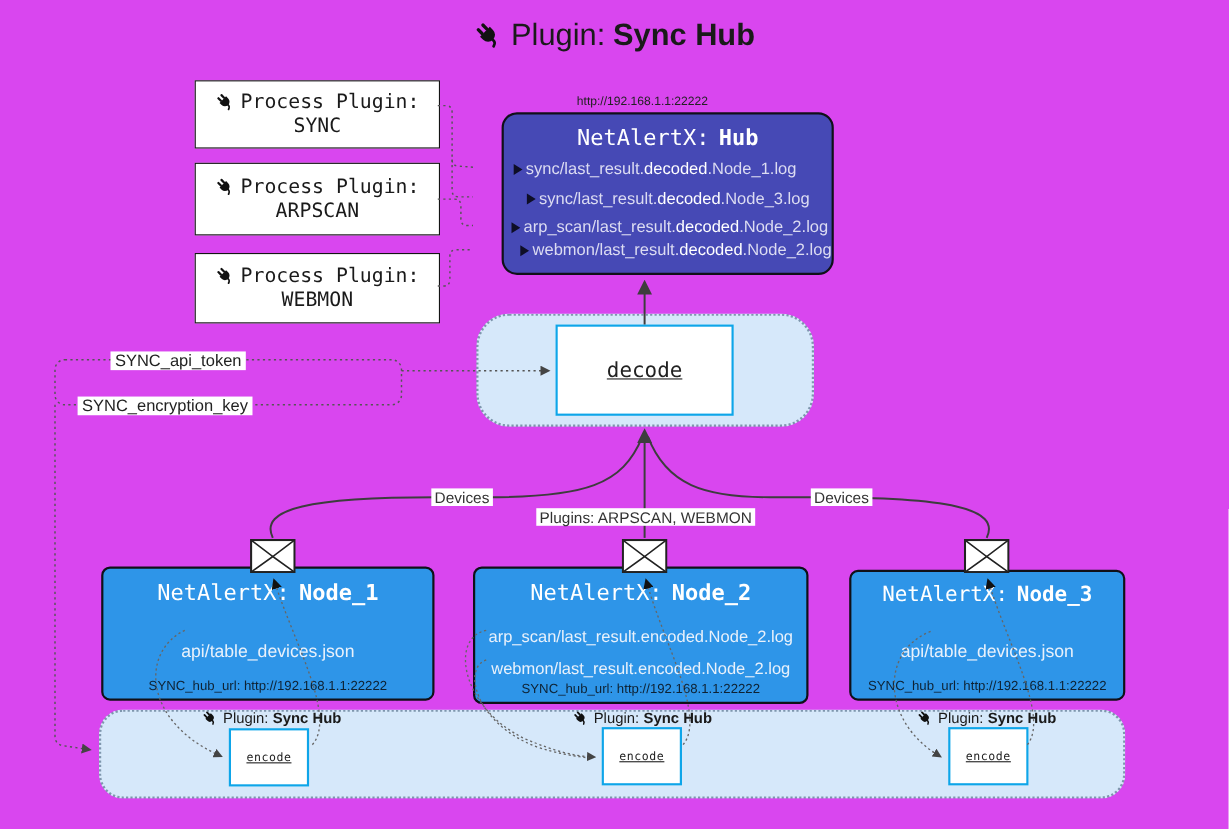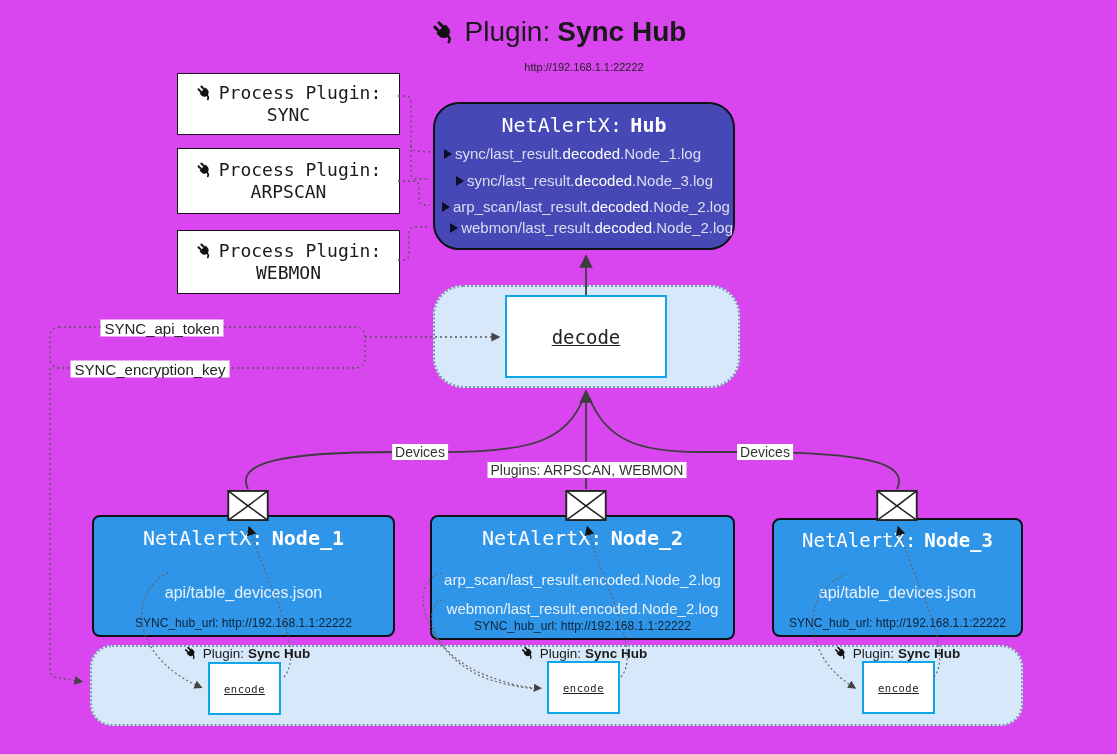--- a/index.html
+++ b/index.html
@@ -12,23 +12,23 @@
   .title{left:0;right:0;top:16px;text-align:center;font-size:28px;color:#1a1a1a;
          display:flex;align-items:center;justify-content:center;gap:7px;}
   .title b{font-weight:700;}
 
   
   .procbox{background:#fff;border:1.7px solid #141414;display:flex;flex-direction:column;
            justify-content:center;align-items:center;font-size:18px;color:#1a1a1a;line-height:1.25;}
   .procline{display:flex;align-items:center;gap:5px;}
 
   
-  .huburl{left:433px;top:61px;width:302px;text-align:center;font-size:11px;color:#222;}
-  .hub{left:433px;top:102px;width:302px;height:148px;background:#4649B5;border:2px solid #101018;
-       border-radius:26px;box-sizing:border-box;color:#fff;}
+  .huburl{left:433px;top:86px;width:302px;text-align:center;font-size:11px;color:#222;}
+  .hub{left:456px;top:102px;width:302px;height:148px;background:#4649B5;border:2px solid #101018;
+       border-radius:14px;box-sizing:border-box;color:#fff;}
   .hubtitle{margin-top:9px;text-align:center;font-size:20px;color:#fff;}
   .hubtitle b{font-weight:700;margin-left:.42em;}
   .hublog{font-size:15px;color:#dcdcf2;display:flex;align-items:center;line-height:19px;padding-left:7px;}
   .hublog b{color:#fff;font-weight:400;}
   .tri{width:0;height:0;border-left:8px solid #0e0e26;border-top:5px solid transparent;
        border-bottom:5px solid transparent;margin-right:3px;flex:0 0 auto;}
   .hl1{margin-top:7px;padding-left:9px;}
   .hl2{margin-top:8px;padding-left:9px;margin-left:12px;}
   .hl3{margin-top:7px;}
   .hl4{margin-top:2px;justify-content:flex-end;}

